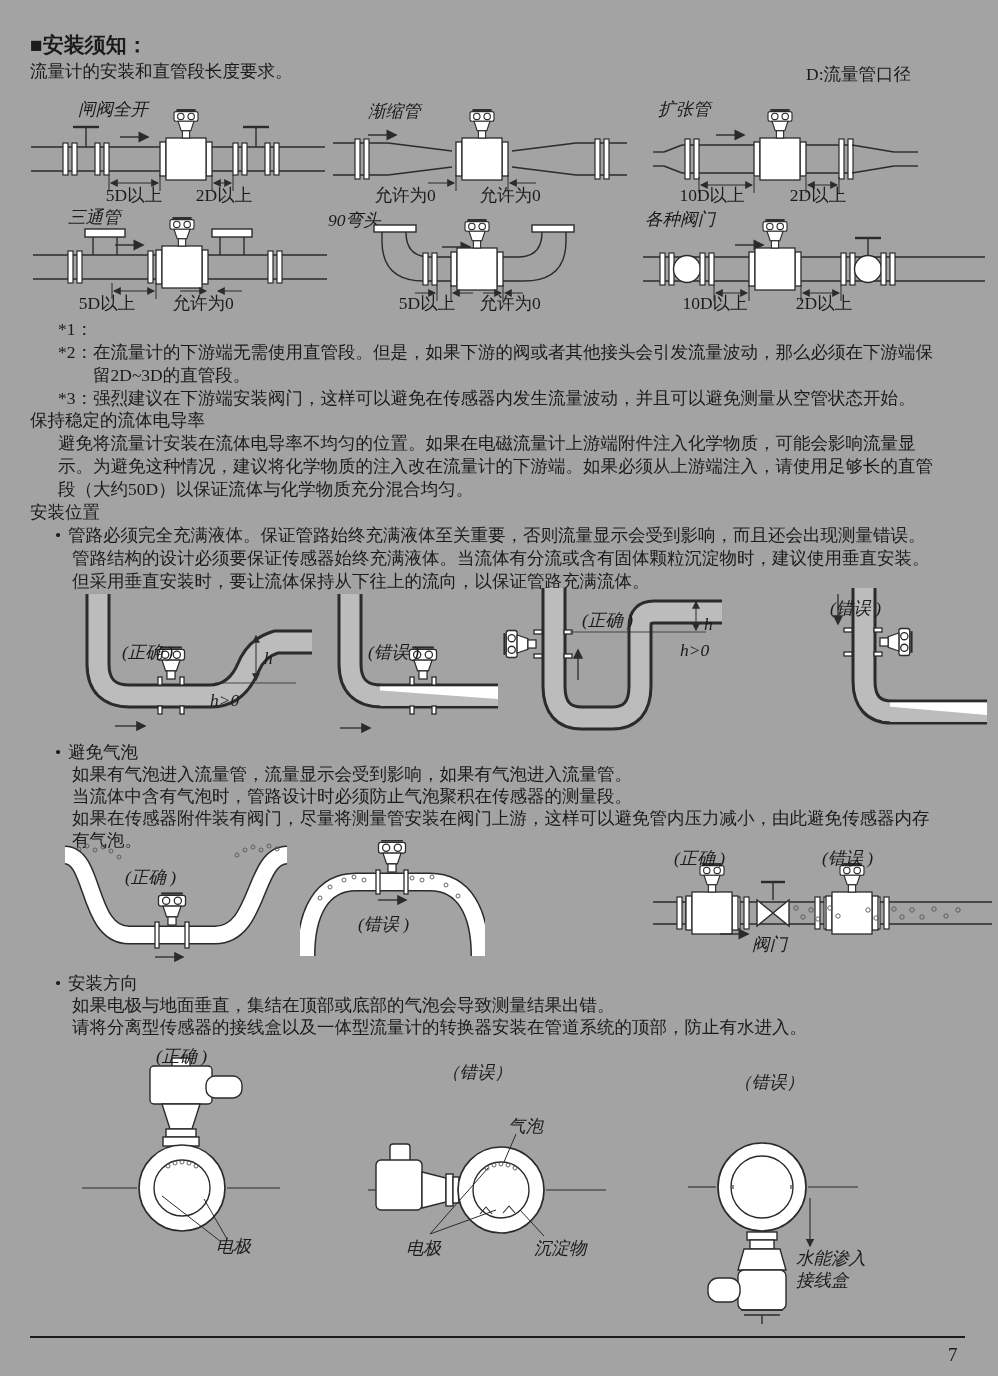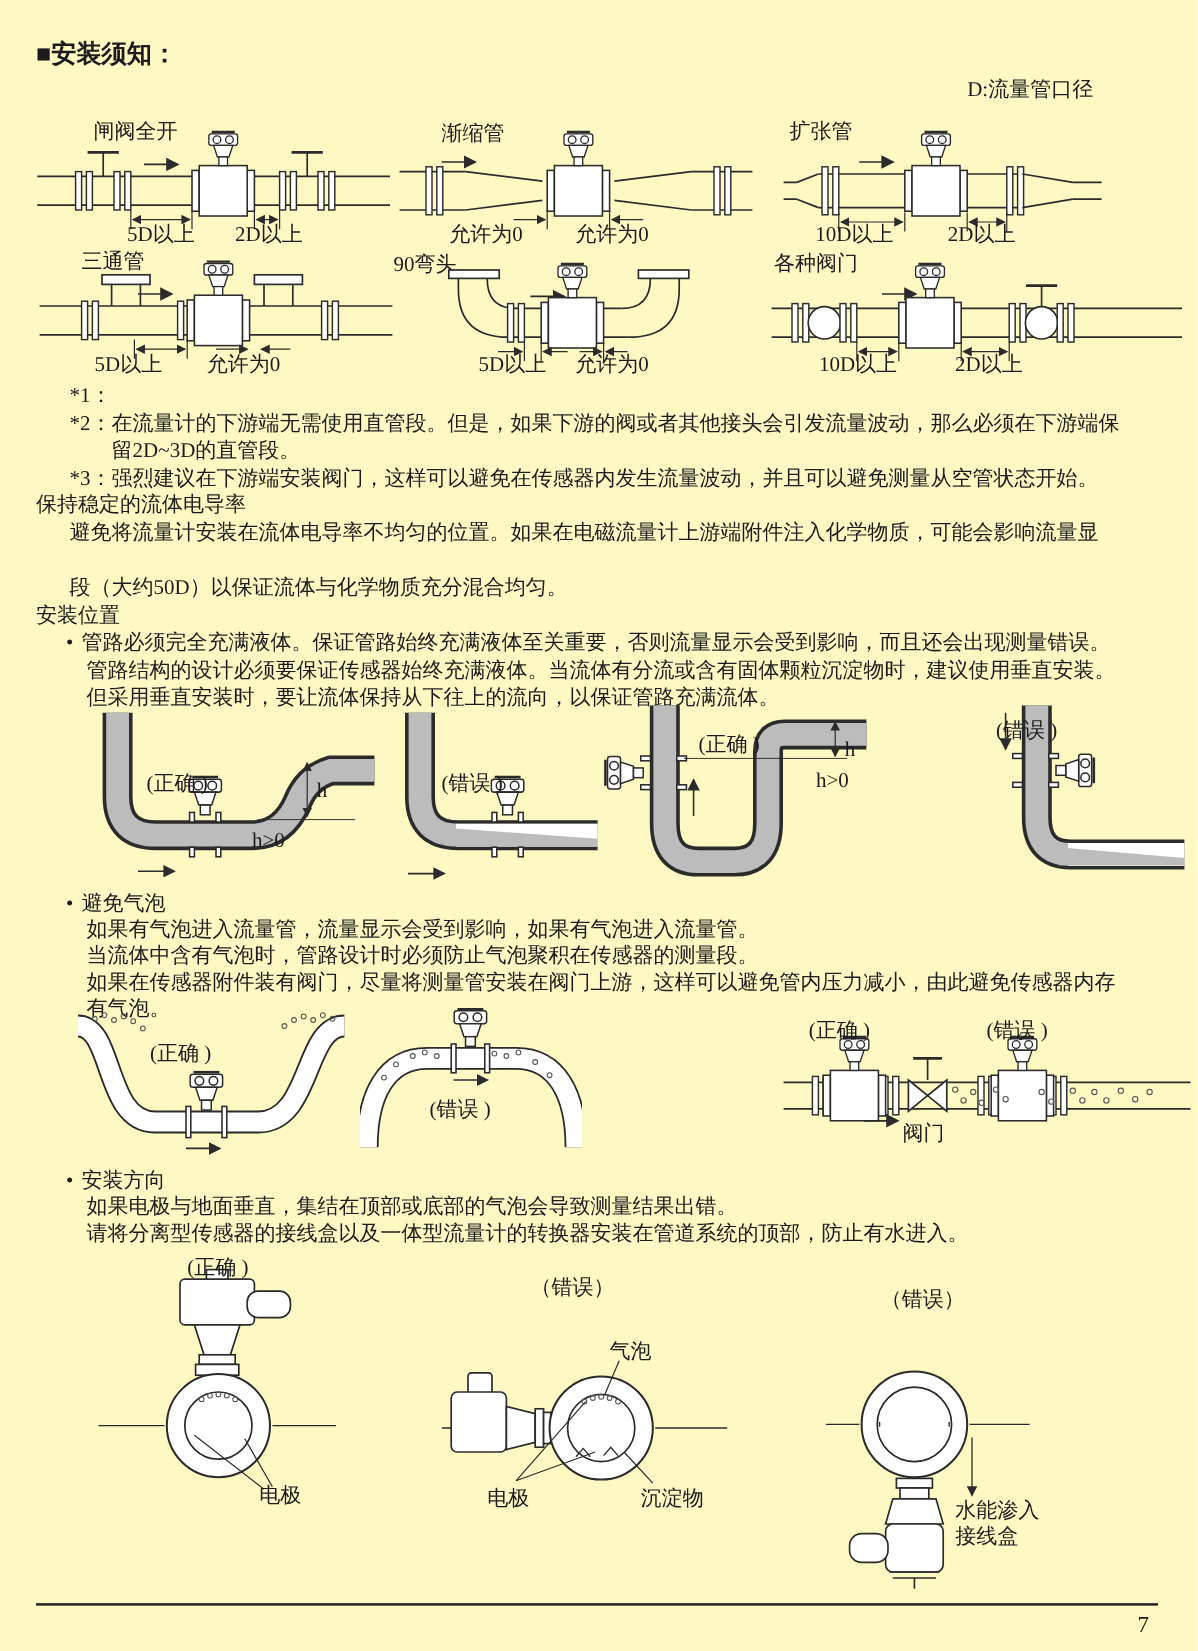--- a/index.html
+++ b/index.html
@@ -1,20 +1,20 @@
 <!DOCTYPE html>
 <html><head>
 <meta charset="utf-8">
 <style>
   html,body{margin:0;padding:0;background:#fff;}
-  .page{position:relative;width:998px;height:1376px;background:#fef9c3;overflow:hidden;
+  .page{position:relative;width:998px;height:1376px;background:#a3a3a3;overflow:hidden;
         font-family:"Liberation Serif","DejaVu Sans",serif;color:#1b1b1b;}
   .txt{position:absolute;font-size:17.5px;line-height:23px;white-space:nowrap;}
   .h1{position:absolute;font-size:21px;font-weight:bold;white-space:nowrap;}
-  .lbl{position:absolute;font-size:17.5px;white-space:nowrap;}
+  .lbl{position:absolute;font-size:17.5px;white-space:nowrap;font-style:italic;}
   .dim{position:absolute;font-size:17.5px;white-space:nowrap;transform:translateX(-50%);}
   .dblk{position:absolute;height:122px;}
   .dblk svg{position:absolute;left:0;top:10px;}
   .fig{position:absolute;}
   .fig svg{position:absolute;left:0;top:0;}
   .rule{position:absolute;background:#1b1b1b;}
   .pageno{position:absolute;font-size:19px;}
 </style>
 </head>
 <body>
@@ -48,20 +48,21 @@
     <g id="flgT" stroke="#2b2b2b" stroke-width="1.2" fill="#fff">
       <rect x="-7" y="-20" width="5" height="40"></rect>
       <rect x="2" y="-20" width="5" height="40"></rect>
     </g>
   </defs>
 </svg>
 
 <div class="page">
 
   <div class="h1" style="left:30px;top:31px">■安装须知：</div>
+  <div class="txt" style="left:30px;top:60px">流量计的安装和直管段长度要求。</div>
   <div class="txt" style="left:806px;top:63px">D:流量管口径</div>
 
   <div class="dblk" style="left:28px;top:95px;width:300px">
     <span class="lbl" style="left:50px;top:2px">闸阀全开</span>
     <svg width="300" height="92">
       <g stroke="#2b2b2b" stroke-width="1.4" fill="none">
         <line x1="3" y1="42" x2="297" y2="42"></line>
           <line x1="3" y1="66" x2="297" y2="66"></line>
         <use href="#flg" x="42" y="54"></use>
           <use href="#flg" x="74" y="54"></use>
@@ -229,20 +230,21 @@
 
   <div class="txt" style="left:58px;top:318px">*1：</div>
   <div class="txt" style="left:58px;top:341px">*2：</div>
   <div class="txt" style="left:93px;top:341px">在流量计的下游端无需使用直管段。但是，如果下游的阀或者其他接头会引发流量波动，那么必须在下游端保</div>
   <div class="txt" style="left:93px;top:364px">留2D~3D的直管段。</div>
   <div class="txt" style="left:58px;top:387px">*3：</div>
   <div class="txt" style="left:93px;top:387px">强烈建议在下游端安装阀门，这样可以避免在传感器内发生流量波动，并且可以避免测量从空管状态开始。</div>
 
   <div class="txt" style="left:30px;top:409px">保持稳定的流体电导率</div>
   <div class="txt" style="left:58px;top:432px">避免将流量计安装在流体电导率不均匀的位置。如果在电磁流量计上游端附件注入化学物质，可能会影响流量显</div>
+  <div class="txt" style="left:58px;top:455px">示。为避免这种情况，建议将化学物质的注入改在流量计的下游端。如果必须从上游端注入，请使用足够长的直管</div>
   <div class="txt" style="left:58px;top:478px">段（大约50D）以保证流体与化学物质充分混合均匀。</div>
 
   <div class="txt" style="left:30px;top:501px">安装位置</div>
   <div class="txt" style="left:55px;top:524px">•</div>
   <div class="txt" style="left:68px;top:524px">管路必须完全充满液体。保证管路始终充满液体至关重要，否则流量显示会受到影响，而且还会出现测量错误。</div>
   <div class="txt" style="left:72px;top:570px">但采用垂直安装时，要让流体保持从下往上的流向，以保证管路充满流体。</div>
   <div class="txt" style="left:72px;top:547px">管路结构的设计必须要保证传感器始终充满液体。当流体有分流或含有固体颗粒沉淀物时，建议使用垂直安装。</div>
 
   <div class="fig" style="left:60px;top:592px;width:260px;height:150px">
     <svg width="260" height="150">

